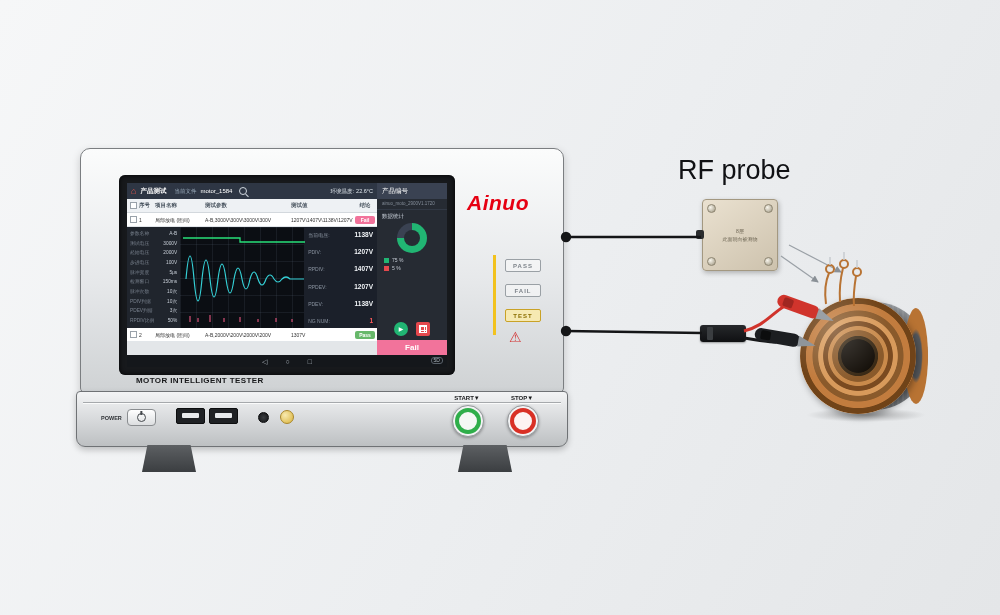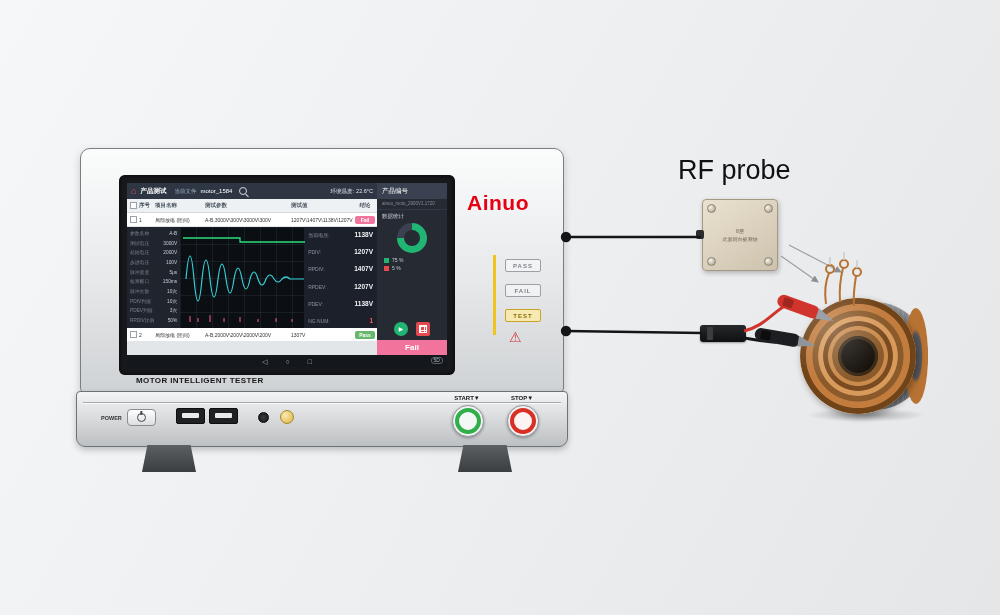--- a/index.html
+++ b/index.html
@@ -9,21 +9,21 @@
 
   
   .tester{position:absolute;left:80px;top:148px;width:482px;height:326px;}
   .tester-top{position:absolute;left:0;top:0;width:482px;height:243px;
     background:linear-gradient(180deg,#fbfcfc,#e6e8ea 55%,#cfd2d4);
     border:1px solid #7b7e81;border-radius:10px 10px 5px 5px;
     box-shadow:0 3px 8px rgba(0,0,0,.18);}
   .bezel{position:absolute;left:38px;top:26px;width:336px;height:200px;
     background:#17191c;border-radius:6px;box-shadow:inset 0 0 5px rgba(0,0,0,.9);}
   .brand{position:absolute;right:34px;top:42px;font-size:21px;font-weight:bold;
-    color:#e60012;letter-spacing:.5px;}
+    color:#e60012;letter-spacing:.5px;font-style:italic;}
   .indicator-bar{position:absolute;left:412px;top:106px;width:3px;height:80px;background:#f2c21e;}
   .indicators{position:absolute;left:424px;top:110px;display:flex;flex-direction:column;gap:12px;}
   .ind{width:34px;height:11px;border:1px solid #9aa0a5;border-radius:2px;color:#7d838a;
     font-size:6px;font-weight:bold;display:flex;align-items:center;justify-content:center;
     letter-spacing:1px;background:rgba(255,255,255,.45);}
   .ind.test{border-color:#c9a227;color:#8a6d00;background:#f6e9b2;}
   .warn{position:absolute;left:428px;top:181px;color:#d32f2f;font-size:14px;line-height:1;}
   .model-label{position:absolute;left:30px;top:227px;font-size:8px;font-weight:bold;
     color:#17181a;letter-spacing:.4px;padding-left:25px;}
   .tester-bottom{position:absolute;left:-4px;top:243px;width:490px;height:54px;

